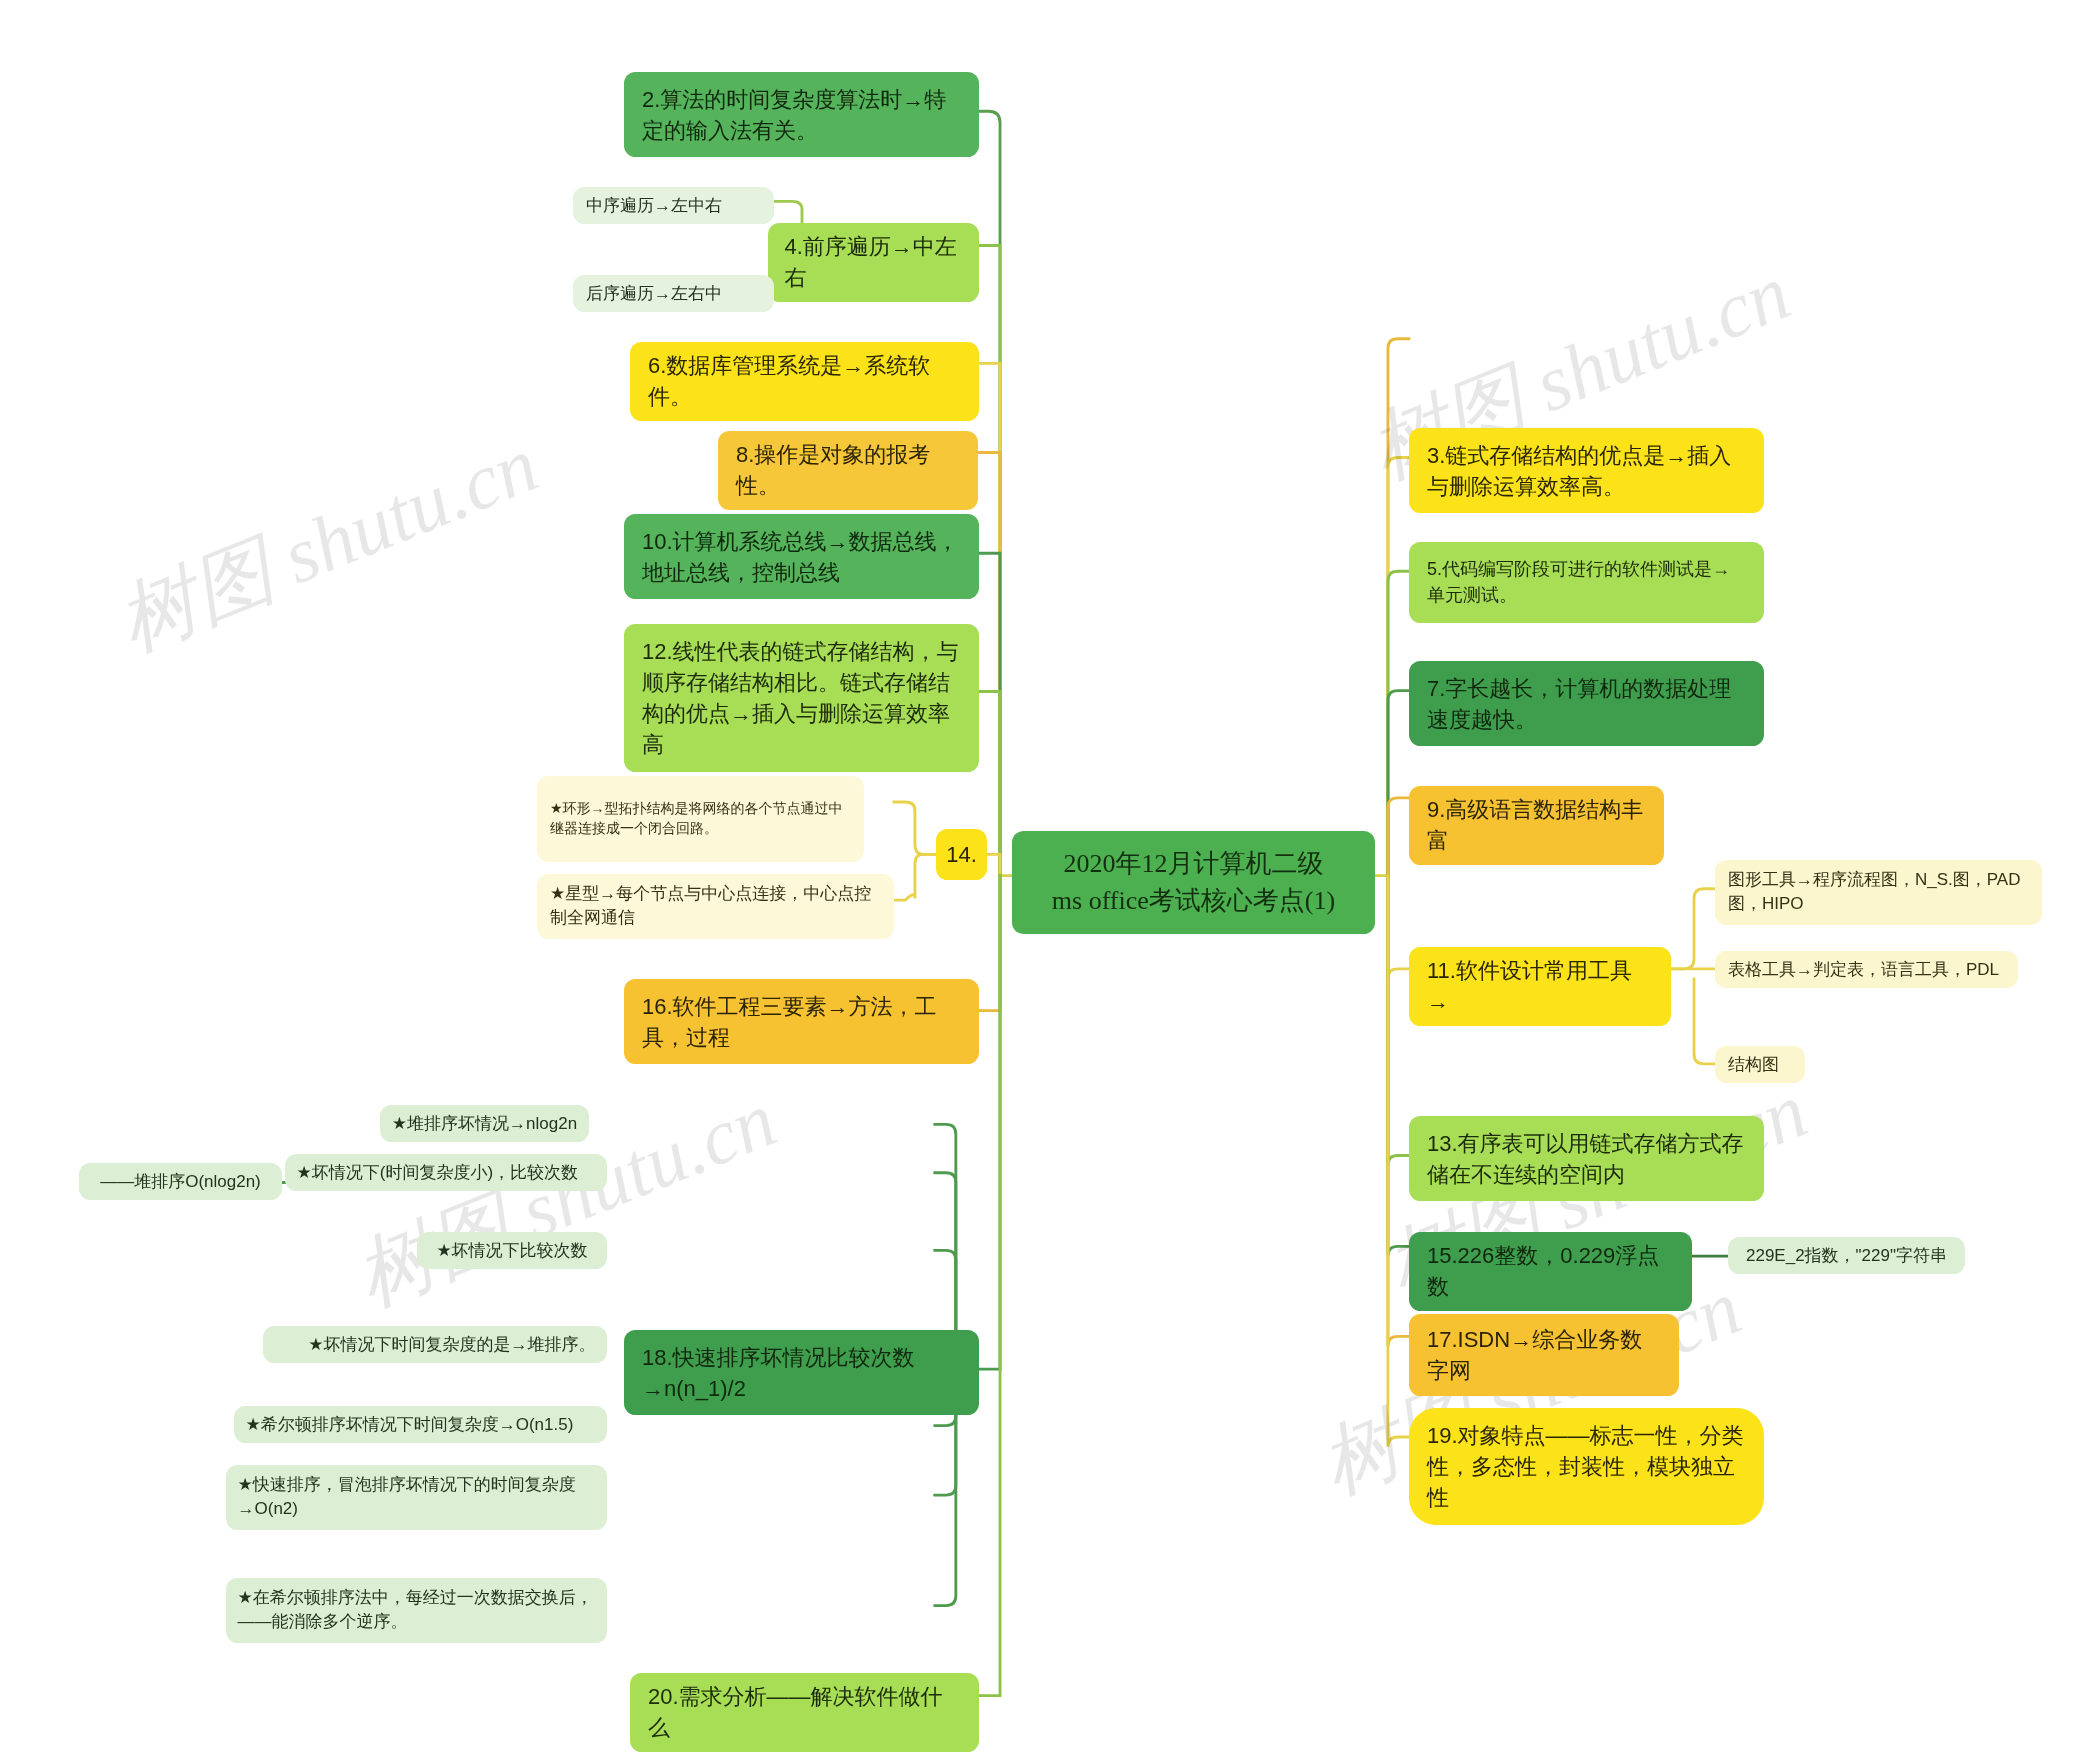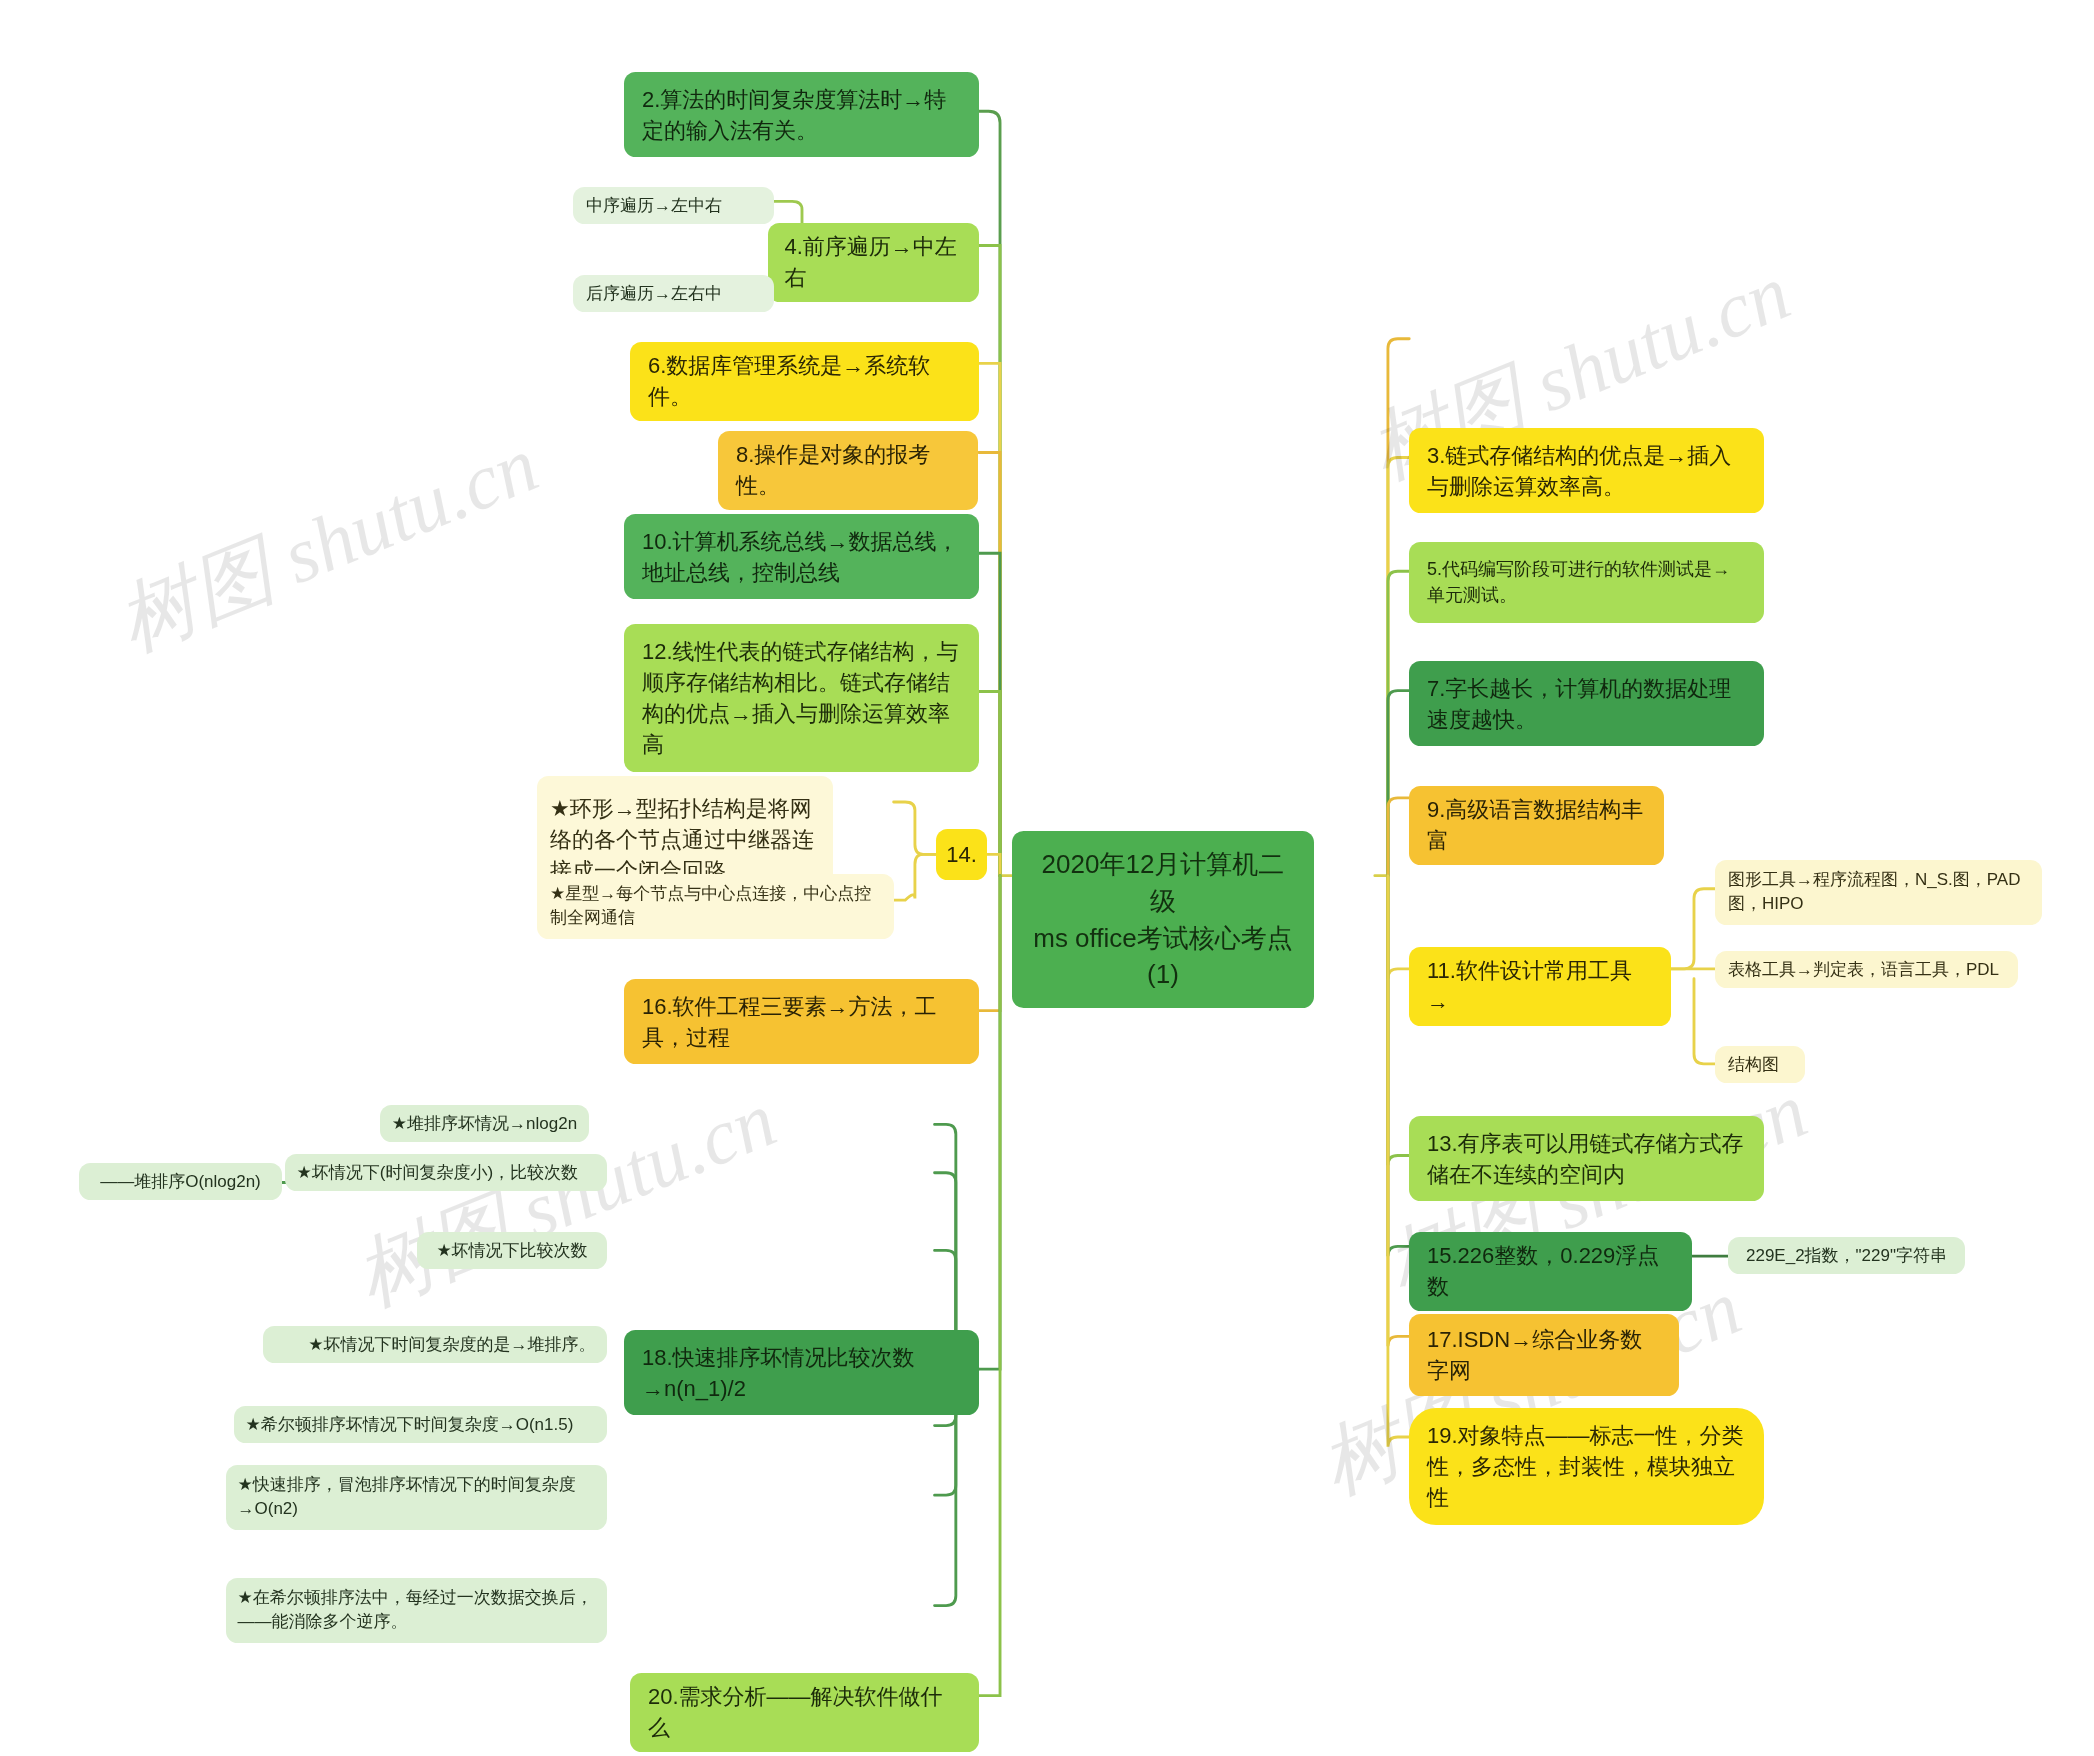--- a/index.html
+++ b/index.html
@@ -94,39 +94,39 @@
       <path d="M1696 1070 V1768 Q1696 1756 1708 1756 H1722" stroke="#e8d24a"></path>
 
       <path d="M2042 1184 H2058 Q2070 1184 2070 1172 V1098 Q2070 1086 2082 1086 H2096" stroke="#e8d24a"></path>
       <path d="M2042 1184 H2096" stroke="#e8d24a"></path>
       <path d="M2070 1196 V1288 Q2070 1300 2082 1300 H2096" stroke="#e8d24a"></path>
 
       <path d="M2068 1535 H2112" stroke="#3f7d3f"></path>
     </g>
   </svg>
 
-  <div class="node c-root" style="left:1012px;top:831px;width:302px;min-height:90px;padding:14.7px 21px;font-size:26px;justify-content:center;text-align:center;">2020年12月计算机二级
+  <div class="node c-root" style="left:1012px;top:831px;width:363px;min-height:90px;padding:14.7px 21px;font-size:26px;justify-content:center;text-align:center;font-family:Liberation Serif, serif;">2020年12月计算机二级
 ms office考试核心考点(1)</div>
 
   <div class="node c-green-m" style="left:624px;top:72px;width:355px;min-height:79px;padding:11.5px 18px;font-size:22px;">2.算法的时间复杂度算法时→特定的输入法有关。</div>
 
   <div class="node c-green-l" style="left:768px;top:223px;width:211px;min-height:46px;padding:8.2px 16.4px;font-size:22px;">4.前序遍历→中左右</div>
   <div class="node c-green-pl" style="left:573px;top:187px;width:201px;min-height:31px;padding:6.5px 13px;font-size:17px;">中序遍历→左中右</div>
   <div class="node c-green-pl" style="left:573px;top:275px;width:201px;min-height:31px;padding:6.5px 13px;font-size:17px;">后序遍历→左右中</div>
 
   <div class="node c-yellow" style="left:630px;top:342px;width:349px;min-height:44px;padding:8.2px 18px;font-size:22px;">6.数据库管理系统是→系统软件。</div>
 
   <div class="node c-yellow-d" style="left:718px;top:431px;width:260px;min-height:44px;padding:8.2px 18px;font-size:22px;">8.操作是对象的报考性。</div>
 
   <div class="node c-green-m" style="left:624px;top:514px;width:355px;min-height:79px;padding:11.5px 18px;font-size:22px;">10.计算机系统总线→数据总线，地址总线，控制总线</div>
 
   <div class="node c-green-l" style="left:624px;top:624px;width:355px;min-height:105px;padding:11.5px 18px;font-size:22px;">12.线性代表的链式存储结构，与顺序存储结构相比。链式存储结构的优点→插入与删除运算效率高</div>
 
   <div class="node c-yellow" style="left:936px;top:829px;width:51px;min-height:51px;padding:6.5px 9.8px;font-size:22px;justify-content:center;">14.</div>
-  <div class="node c-yellow-pl" style="left:537px;top:776px;width:296px;min-height:57px;padding:17px 13px;font-size:22px;">★环形→型拓扑结构是将网络的各个节点通过中继器连接成一个闭合回路。</div>
+  <div class="node c-yellow-pl" style="left:537px;top:776px;width:327px;min-height:57px;padding:23px 13px;font-size:14px;">★环形→型拓扑结构是将网络的各个节点通过中继器连接成一个闭合回路。</div>
   <div class="node c-yellow-pl" style="left:537px;top:874px;width:357px;min-height:57px;padding:8.2px 13px;font-size:17px;">★星型→每个节点与中心点连接，中心点控制全网通信</div>
 
   <div class="node c-yellow-o" style="left:624px;top:979px;width:355px;min-height:79px;padding:11.5px 18px;font-size:22px;">16.软件工程三要素→方法，工具，过程</div>
 
   <div class="node c-green-d" style="left:624px;top:1330px;width:355px;min-height:79px;padding:11.5px 18px;font-size:22px;color:#10280e;">18.快速排序坏情况比较次数→n(n_1)/2</div>
 
   <div class="node c-green-vl" style="left:380px;top:1105px;width:209px;min-height:36px;padding:6.5px 11.5px;font-size:17px;justify-content:center;text-align:right;">★堆排序坏情况→nlog2n</div>
 
   <div class="node c-green-vl" style="left:285px;top:1154px;width:322px;min-height:36px;padding:6.5px 11.5px;font-size:17px;">★坏情况下(时间复杂度小)，比较次数</div>
   <div class="node c-green-vl" style="left:79px;top:1163px;width:203px;min-height:36px;padding:6.5px 11.5px;font-size:17px;justify-content:center;">——堆排序O(nlog2n)</div>

